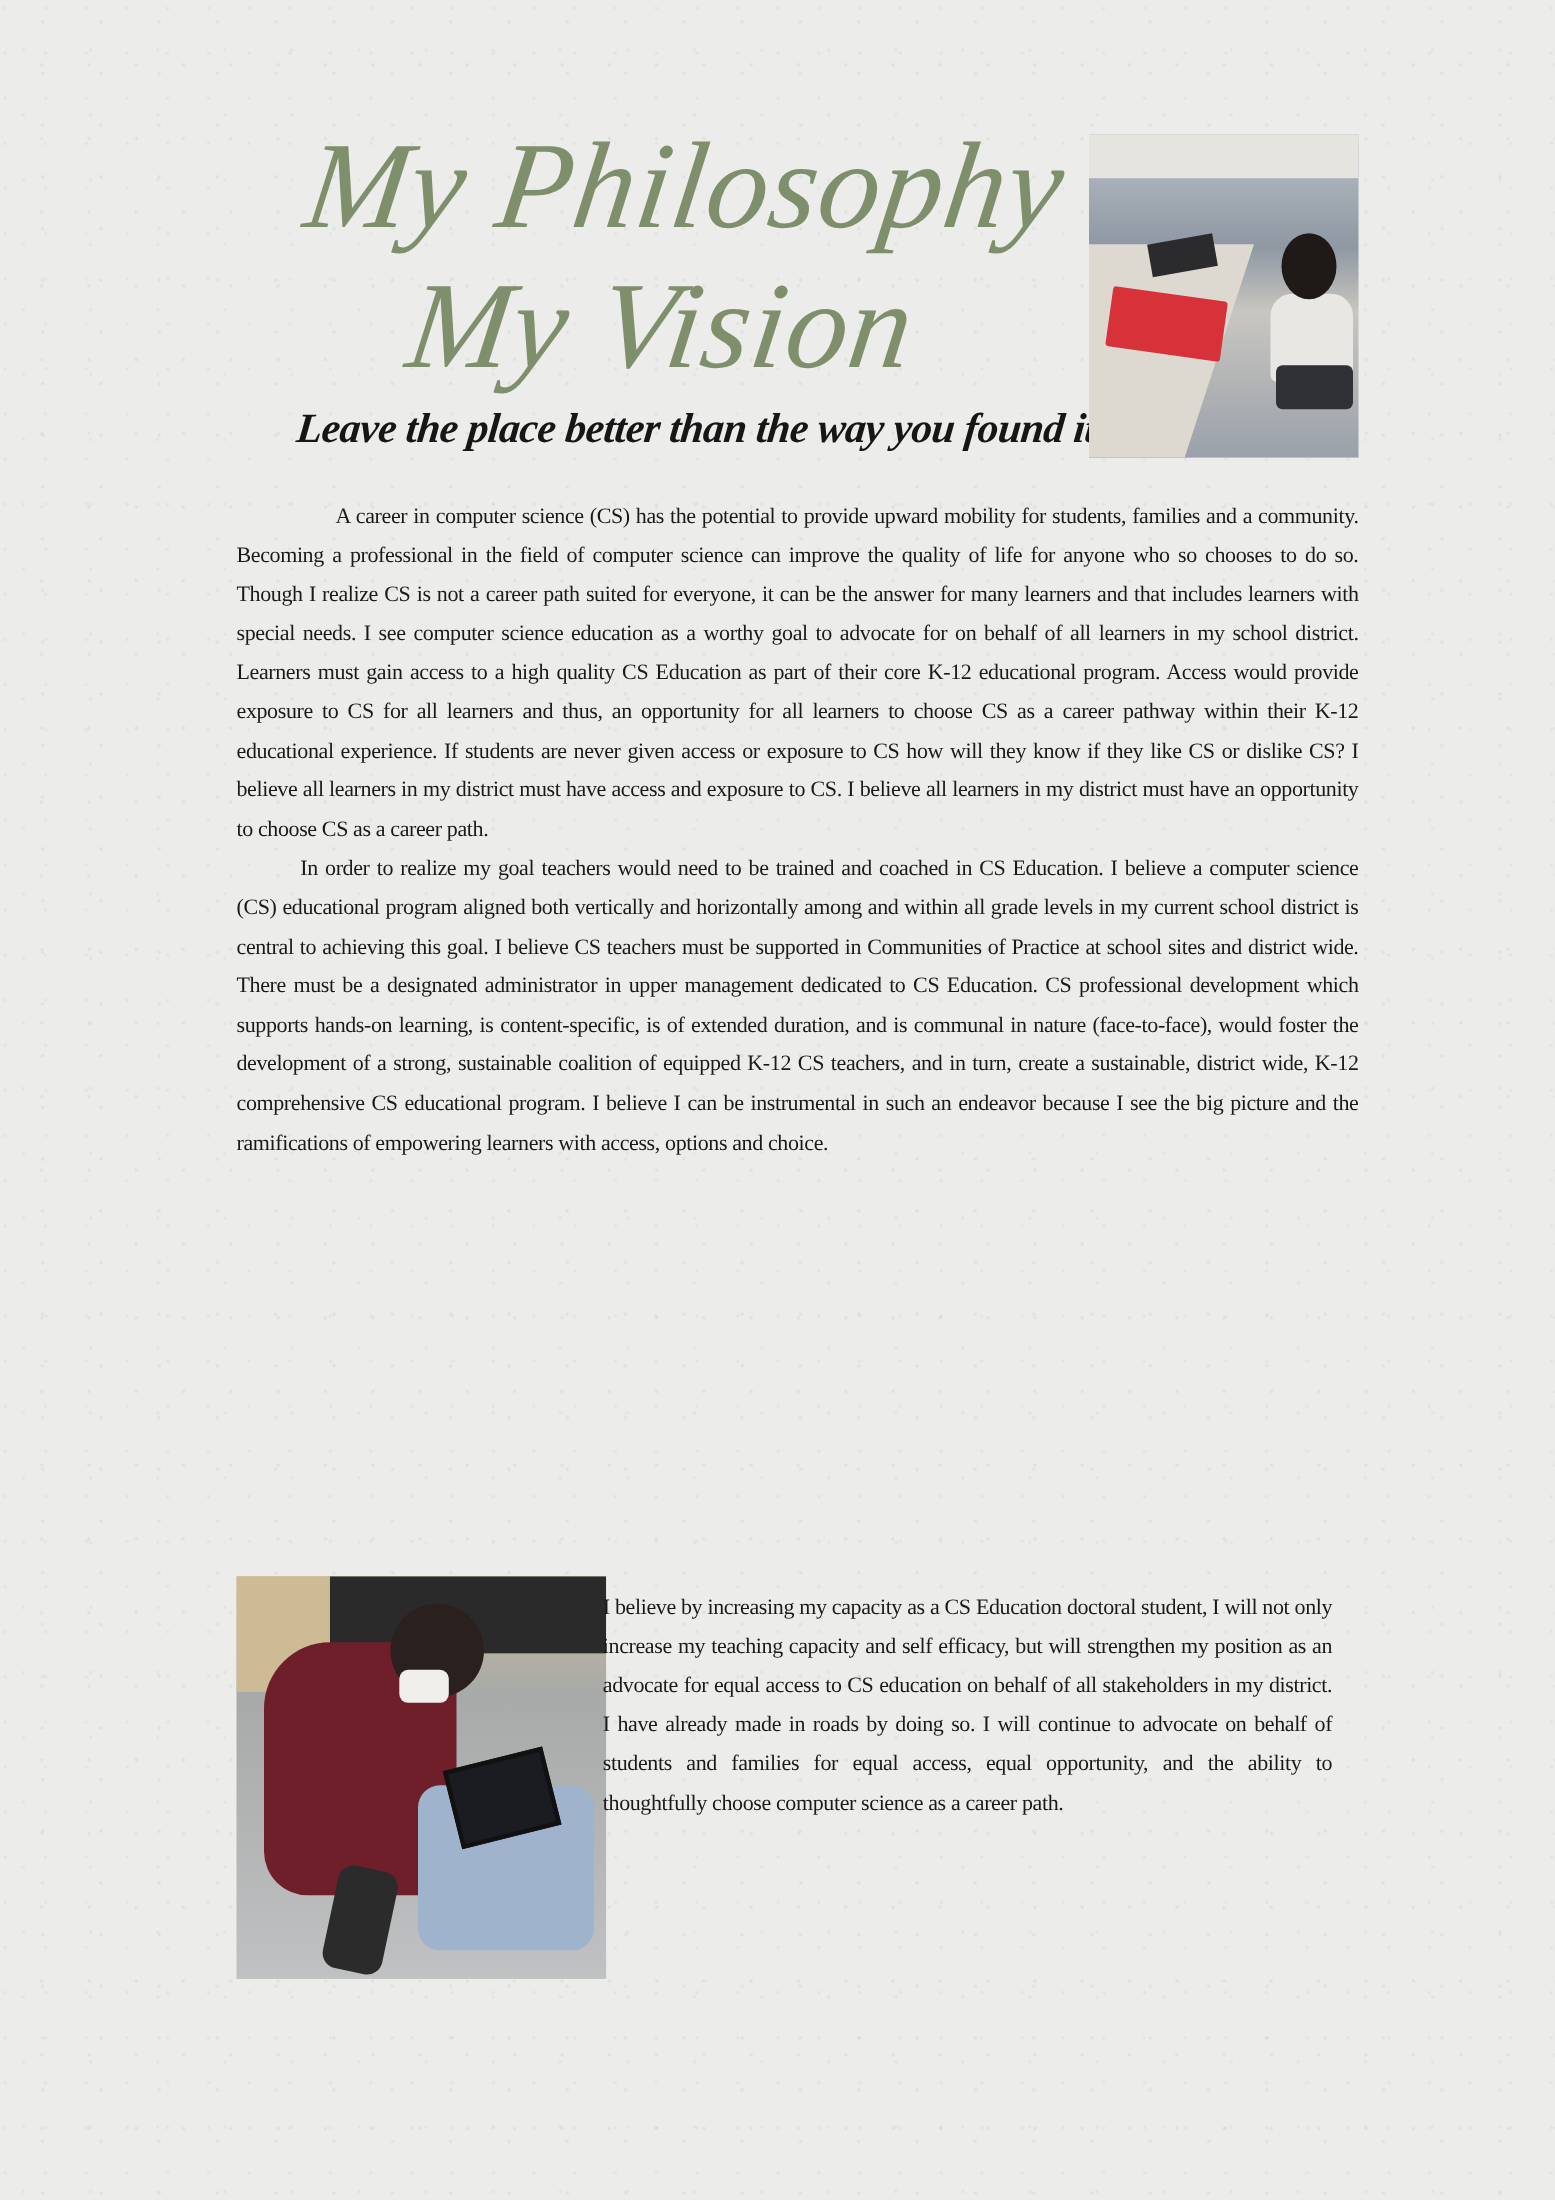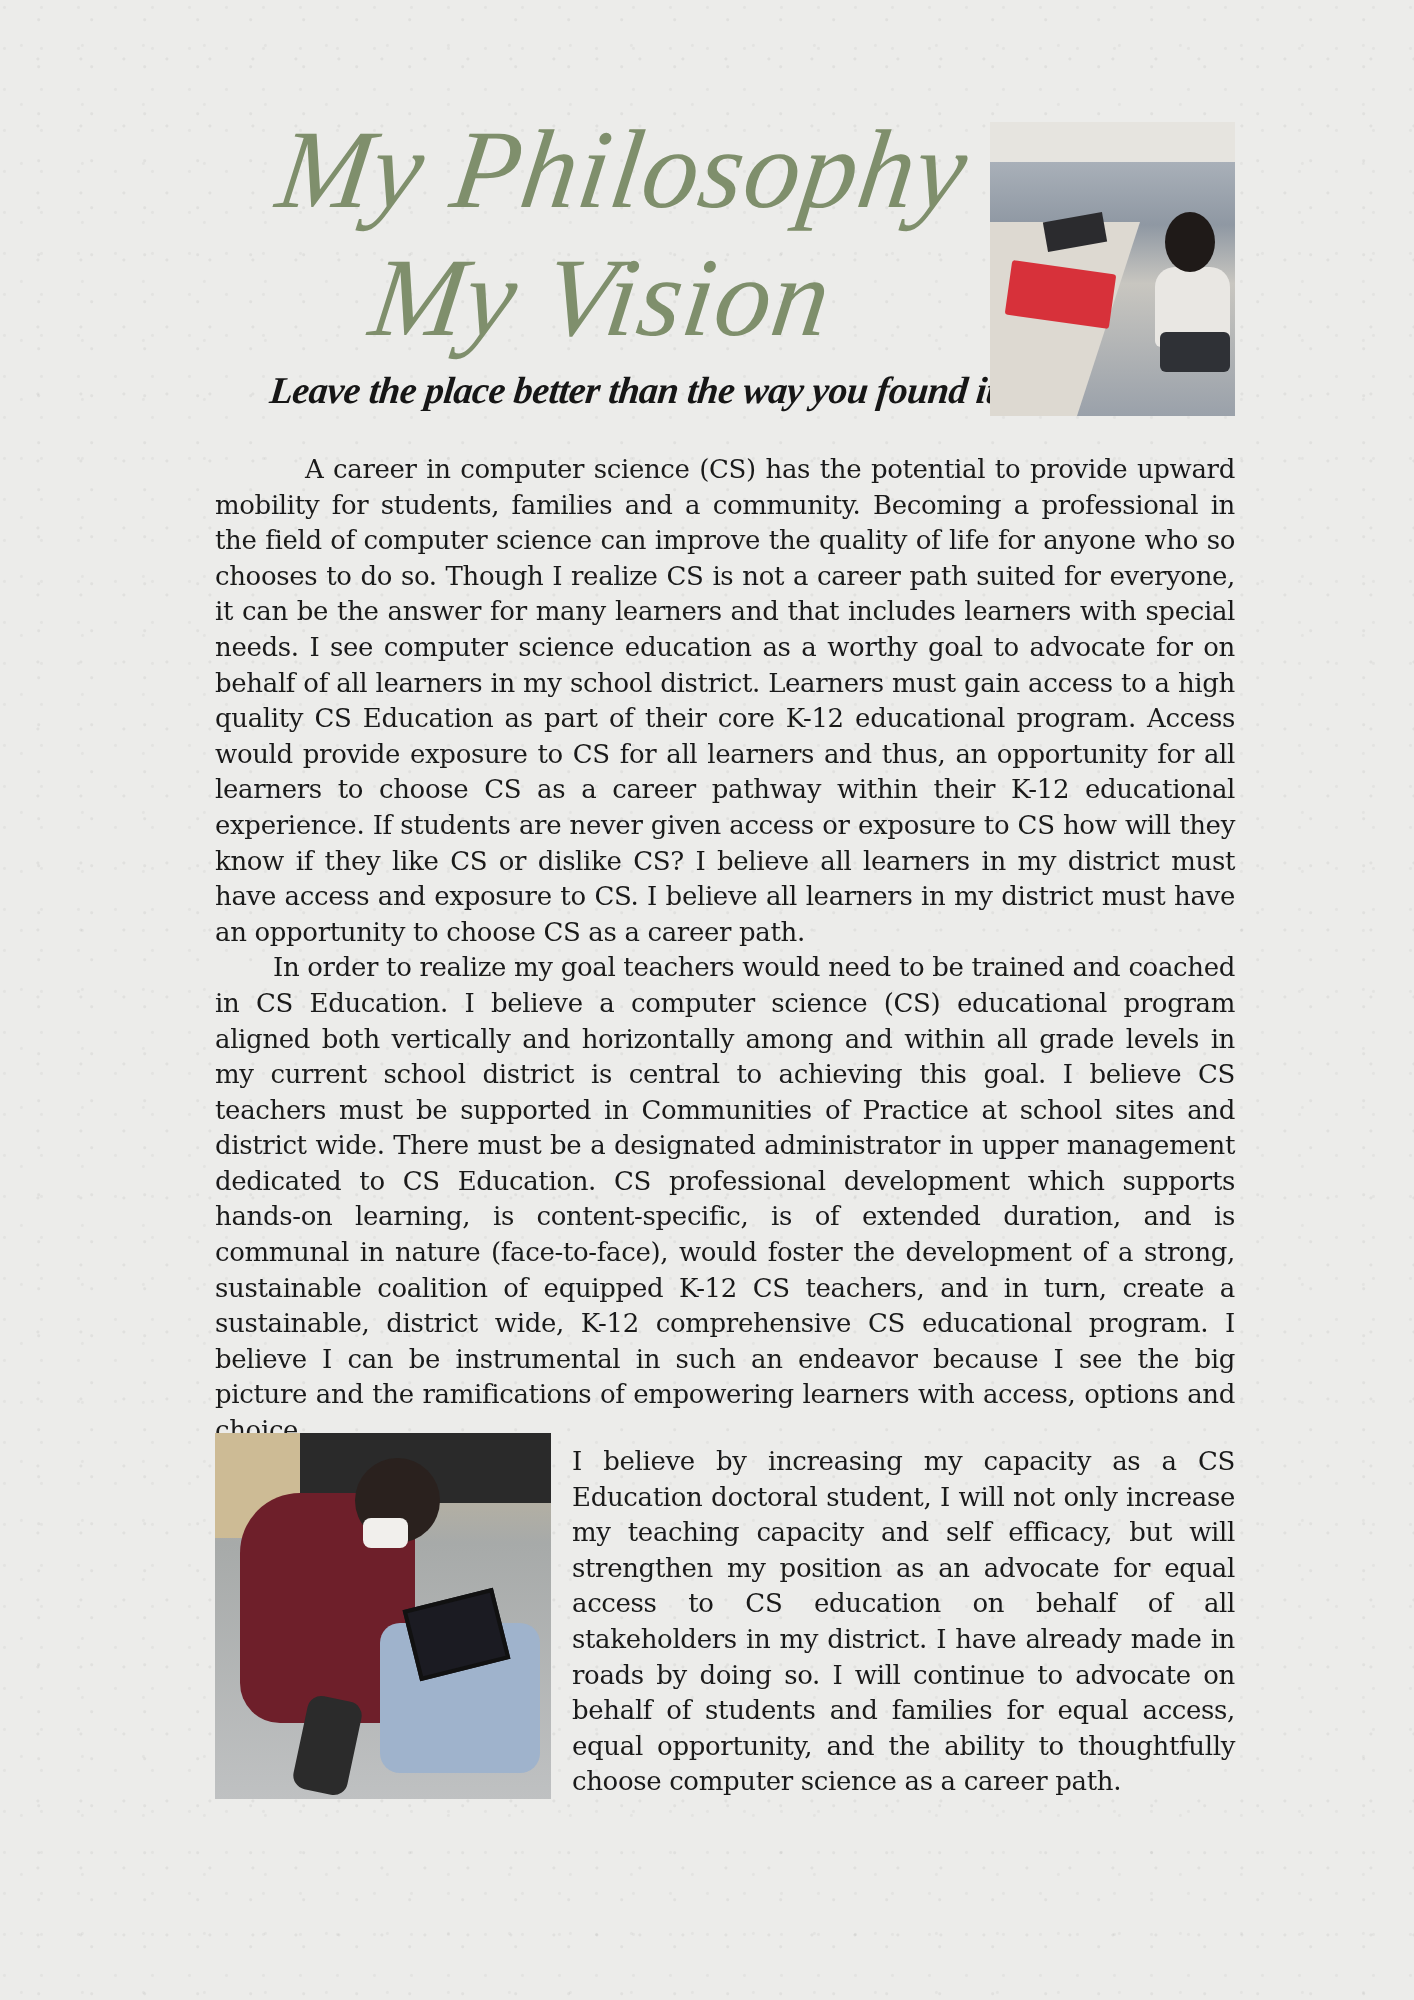--- a/index.html
+++ b/index.html
@@ -33,28 +33,28 @@
   }
   .photo {
     position: absolute; overflow: hidden;
   }
   .photo-top { left: 990px; top: 122px; width: 245px; height: 294px;
     background: linear-gradient(180deg, #b9bfc6 0%, #8f98a3 35%, #c8c6c0 55%, #9aa1aa 100%); }
   .photo-bottom { left: 215px; top: 1433px; width: 336px; height: 366px;
     background: linear-gradient(180deg, #c7b899 0%, #a7aaa9 30%, #bfc1c2 100%); }
   .ph-shape { position: absolute; }
   .body-text {
-    position: absolute; font-size: 26px; line-height: 35.6px;
-    text-align: justify; letter-spacing: -0.35px; word-spacing: 0px;
+    position: absolute; font-size: 20px; line-height: 35.6px;
+    text-align: justify; letter-spacing: -0.35px; word-spacing: 0px; font-family: Liberation Serif, serif;
   }
   .p1 { left: 215px; top: 452px; width: 1020px; }
   .p1 .para { margin: 0; }
   .p1 .indent1 { text-indent: 90px; }
   .p1 .indent2 { text-indent: 58px; }
-  .p3 { left: 572px; top: 1444px; width: 663px; }
+  .p3 { left: 548px; top: 1444px; width: 663px; }
   .p3 .para { margin: 0; }
 </style>
 </head>
 <body>
 
 <div class="page">
 
   <div class="title">
     <div>My Philosophy</div>
     <div>My Vision</div>

